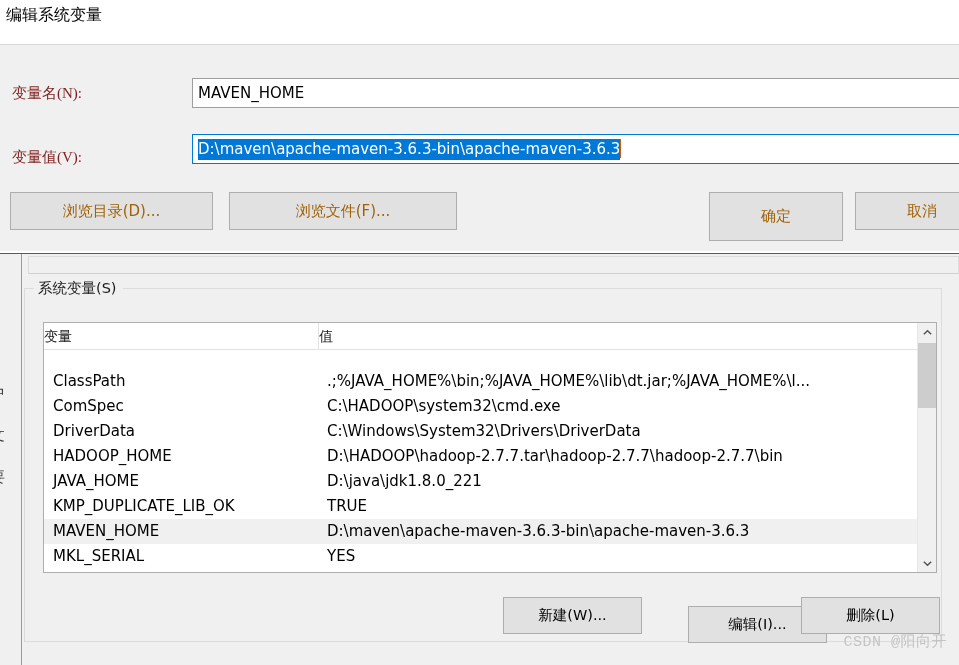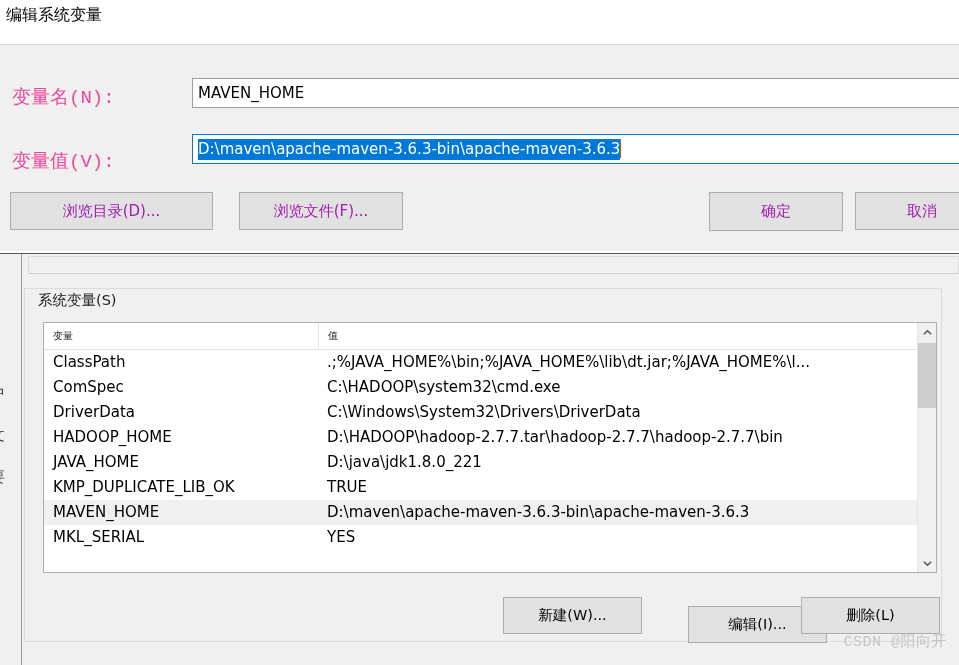--- a/index.html
+++ b/index.html
@@ -82,21 +82,21 @@
     top: 288px;
     width: 918px;
     height: 354px;
     border: 1px solid #dcdcdc;
     box-sizing: border-box;
     background: transparent;
   }
   .groupbox-label {
     position: absolute;
     left: 34px;
-    top: 290px;
+    top: 278px;
     padding: 0 6px 0 4px;
     background: #f0f0f0;
     font-size: 14.5px;
     color: #1a1a1a;
     line-height: 20px;
     font-family: "DejaVu Sans", sans-serif;
     white-space: nowrap;
   }
 
   
@@ -116,34 +116,35 @@
     height: 27px;
     background: #ffffff;
     border-bottom: 1px solid #e2e2e2;
     box-sizing: border-box;
   }
   .lv-head-cell {
     position: absolute;
     top: 0;
     height: 26px;
     line-height: 26px;
-    font-size: 10px;
+    font-size: 14px;
     color: #1a1a1a;
     font-family: "DejaVu Sans", sans-serif;
-    padding-left: 9px;
+    padding-left: 0;
     box-sizing: border-box;
     white-space: nowrap;
   }
   .lv-head-var  { left: 0;    width: 274px; }
   .lv-head-val  { left: 274px; width: 595px; border-left: 1px solid #e2e2e2; }
 
   .lv-body {
     position: relative;
     height: 222px;
     overflow: hidden;
+    margin-top: 19px;
   }
   .lv-row {
     position: relative;
     height: 25px;
     white-space: nowrap;
   }
   .lv-row.selected {
     background: #f0f0f0;
   }
   .lv-cell {
@@ -243,23 +244,23 @@
     left: 0;
     top: 44px;
     width: 959px;
     height: 207px;
     background: #f0f0f0;
     border-top: 1px solid #d8d8d8;
     box-sizing: border-box;
   }
   .dlg-label {
     position: absolute;
-    font-size: 19px;
-    color: #ec4899;
-    font-family: Liberation Mono, monospace;
+    font-size: 15px;
+    color: #7f1d1d;
+    font-family: Liberation Serif, serif;
     white-space: nowrap;
   }
   .lbl-name  { left: 12px; top: 84px; }
   .lbl-value { left: 12px; top: 140px; margin-top: 8px; }
 
   .dlg-input {
     position: absolute;
     box-sizing: border-box;
     background: #ffffff;
     font-size: 15px;
@@ -286,33 +287,33 @@
   }
   .caret {
     display: inline-block;
     width: 1px;
     height: 19px;
     background: #c06010;
     vertical-align: -4px;
   }
 
   .btn-browse-dir  { left: 10px;  top: 192px; width: 203px; height: 38px; }
-  .btn-browse-file { left: 239px; top: 192px; width: 164px; height: 38px; text-align: right; }
+  .btn-browse-file { left: 229px; top: 192px; width: 228px; height: 38px; text-align: right; }
   .btn-ok {
-    left: 709px; top: 192px; width: 134px; height: 39px;
+    left: 709px; top: 192px; width: 134px; height: 49px;
     border: 2px solid #0078d7;
   }
   .btn-cancel { left: 855px; top: 192px; width: 134px; height: 38px; }
   .dlg-btn {
     position: absolute;
     background: #e1e1e1;
     border: 1px solid #adadad;
     box-sizing: border-box;
     font-size: 15px;
-    color: #a21caf;
+    color: #a16207;
     font-family: "DejaVu Sans", sans-serif;
     display: flex;
     align-items: center;
     justify-content: center;
     white-space: nowrap;
   }
 </style>
 </head>
 <body>
 

